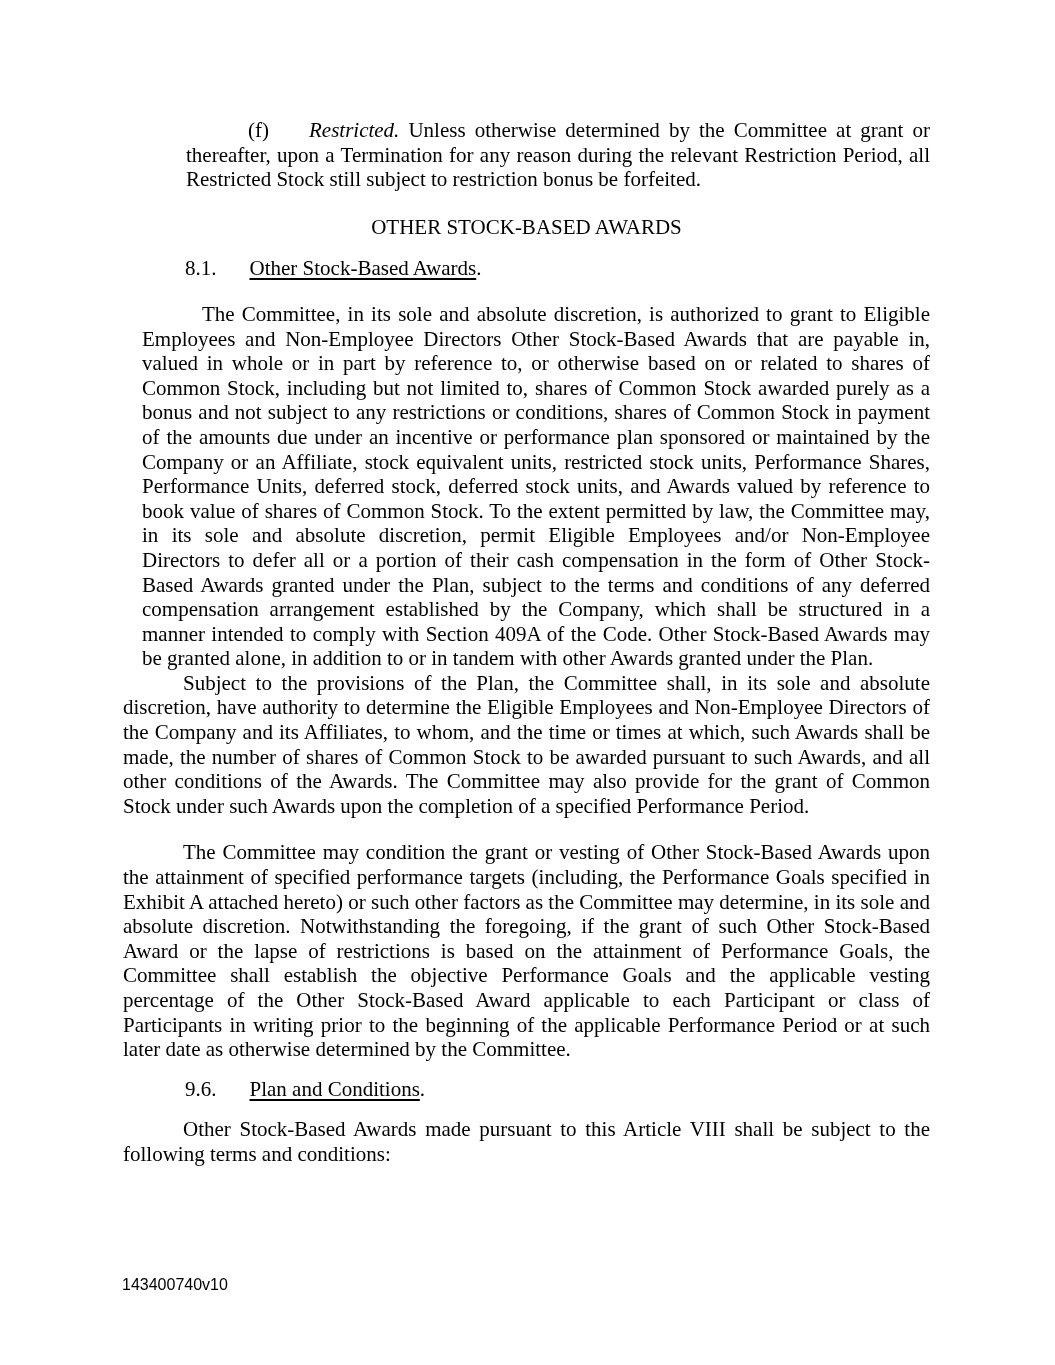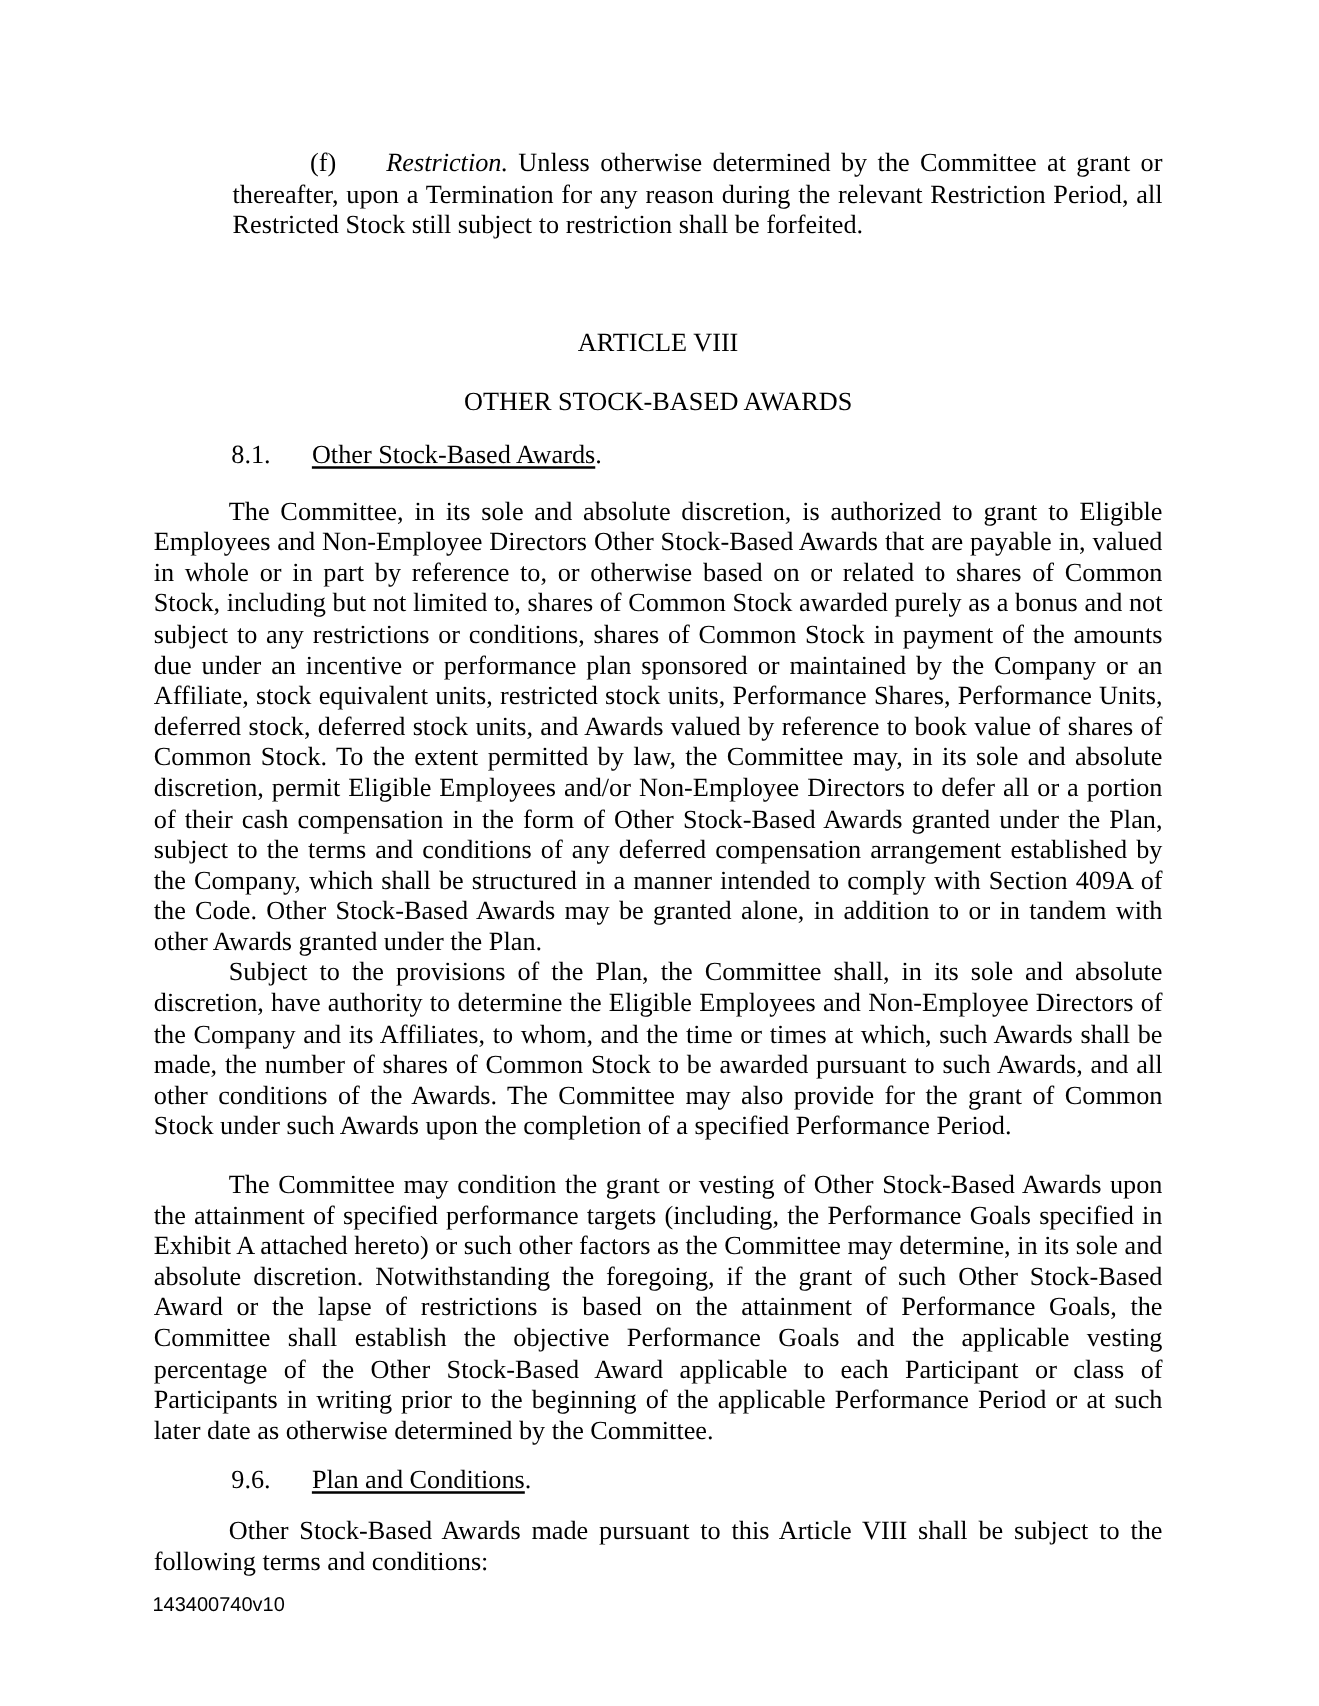--- a/index.html
+++ b/index.html
@@ -34,21 +34,21 @@
     text-align: center;
   }
   .article-heading { margin-top: 70px; }
   .article-title { margin-top: 23px; }
   .section-heading {
     margin-left: 62px;
   }
   .section-81 { margin-top: 17px; }
   .section-82 { margin-top: 15px; }
   .body-para { text-indent: 60px; }
-  .para-1 { margin-top: 21px; }
+  .para-1 { margin-top: 21px; margin-left: 19px; }
   .para-2 { }
   .para-3 { margin-top: 22px; }
   .para-4 { margin-top: 16px; }
   .tab-f { display: inline-block; width: 40px; }
   .tab-sec { display: inline-block; width: 33px; }
   .underlined {
     text-decoration: underline;
     text-underline-offset: 3px;
   }
   em { font-style: italic; }
@@ -69,23 +69,22 @@
     font-size: 16px;
     line-height: 18px;
   }
 </style>
 </head>
 <body>
 
 <div class="page">
   <div class="content">
 
-    <p class="justified para-f"><span>(f)</span><span class="tab-f"></span><em>Restriction.</em><span>  Unless otherwise determined by the Committee at grant or thereafter, upon a Termination for any reason during the relevant Restriction Period, all Restricted Stock still subject to restriction shall be forfeited.</span></p>
+    <p class="justified para-f"><span>(f)</span><span class="tab-f"></span><em>Restricted.</em><span>  Unless otherwise determined by the Committee at grant or thereafter, upon a Termination for any reason during the relevant Restriction Period, all Restricted Stock still subject to restriction bonus be forfeited.</span></p>
 
-    <p class="centered-heading article-heading">ARTICLE VIII</p>
 
     <p class="centered-heading article-title">OTHER STOCK-BASED AWARDS</p>
 
     <p class="section-heading section-81"><span>8.1.</span><span class="tab-sec"></span><span class="underlined">Other Stock-Based Awards</span><span>.</span></p>
 
     <p class="justified body-para para-1">The Committee, in its sole and absolute discretion, is authorized to grant to Eligible Employees and Non-Employee Directors Other Stock-Based Awards that are payable in, valued in whole or in part by reference to, or otherwise based on or related to shares of Common Stock, including but not limited to, shares of Common Stock awarded purely as a bonus and not subject to any restrictions or conditions, shares of Common Stock in payment of the amounts due under an incentive or performance plan sponsored or maintained by the Company or an Affiliate, stock equivalent units, restricted stock units, Performance Shares, Performance Units, deferred stock, deferred stock units, and Awards valued by reference to book value of shares of Common Stock.  To the extent permitted by law, the Committee may, in its sole and absolute discretion, permit Eligible Employees and/or Non-Employee Directors to defer all or a portion of their cash compensation in the form of Other Stock-Based Awards granted under the Plan, subject to the terms and conditions of any deferred compensation arrangement established by the Company, which shall be structured in a manner intended to comply with Section 409A of the Code.  Other Stock-Based Awards may be granted alone, in addition to or in tandem with other Awards granted under the Plan.</p>
 
     <p class="justified body-para para-2">Subject to the provisions of the Plan, the Committee shall, in its sole and absolute discretion, have authority to determine the Eligible Employees and Non-Employee Directors of the Company and its Affiliates, to whom, and the time or times at which, such Awards shall be made, the number of shares of Common Stock to be awarded pursuant to such Awards, and all other conditions of the Awards.  The Committee may also provide for the grant of Common Stock under such Awards upon the completion of a specified Performance Period.</p>
 
     <p class="justified body-para para-3">The Committee may condition the grant or vesting of Other Stock-Based Awards upon the attainment of specified performance targets (including, the Performance Goals specified in Exhibit A attached hereto) or such other factors as the Committee may determine, in its sole and absolute discretion.  Notwithstanding the foregoing, if the grant of such Other Stock-Based Award or the lapse of restrictions is based on the attainment of Performance Goals, the Committee shall establish the objective Performance Goals and the applicable vesting percentage of the Other Stock-Based Award applicable to each Participant or class of Participants in writing prior to the beginning of the applicable Performance Period or at such later date as otherwise determined by the Committee.</p>

